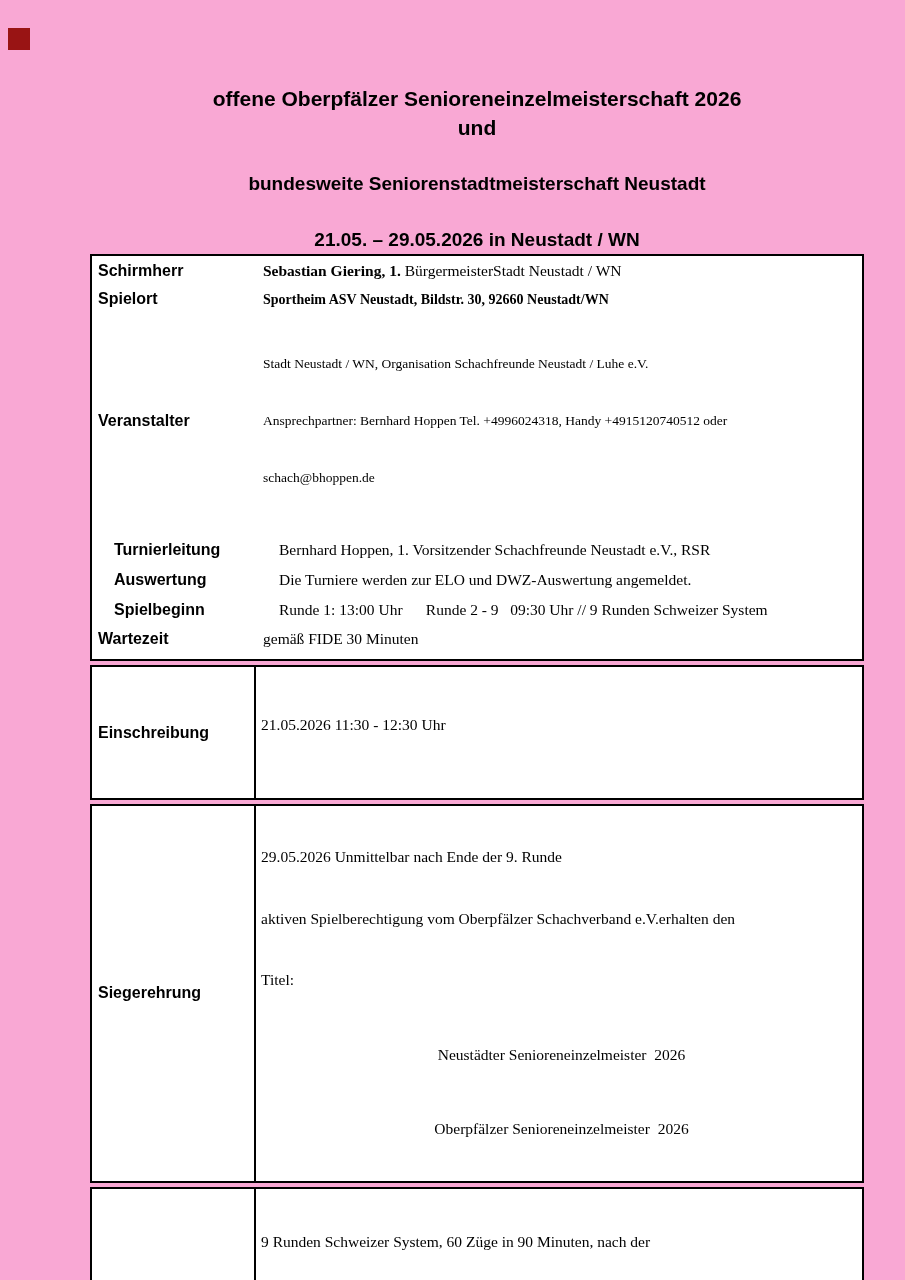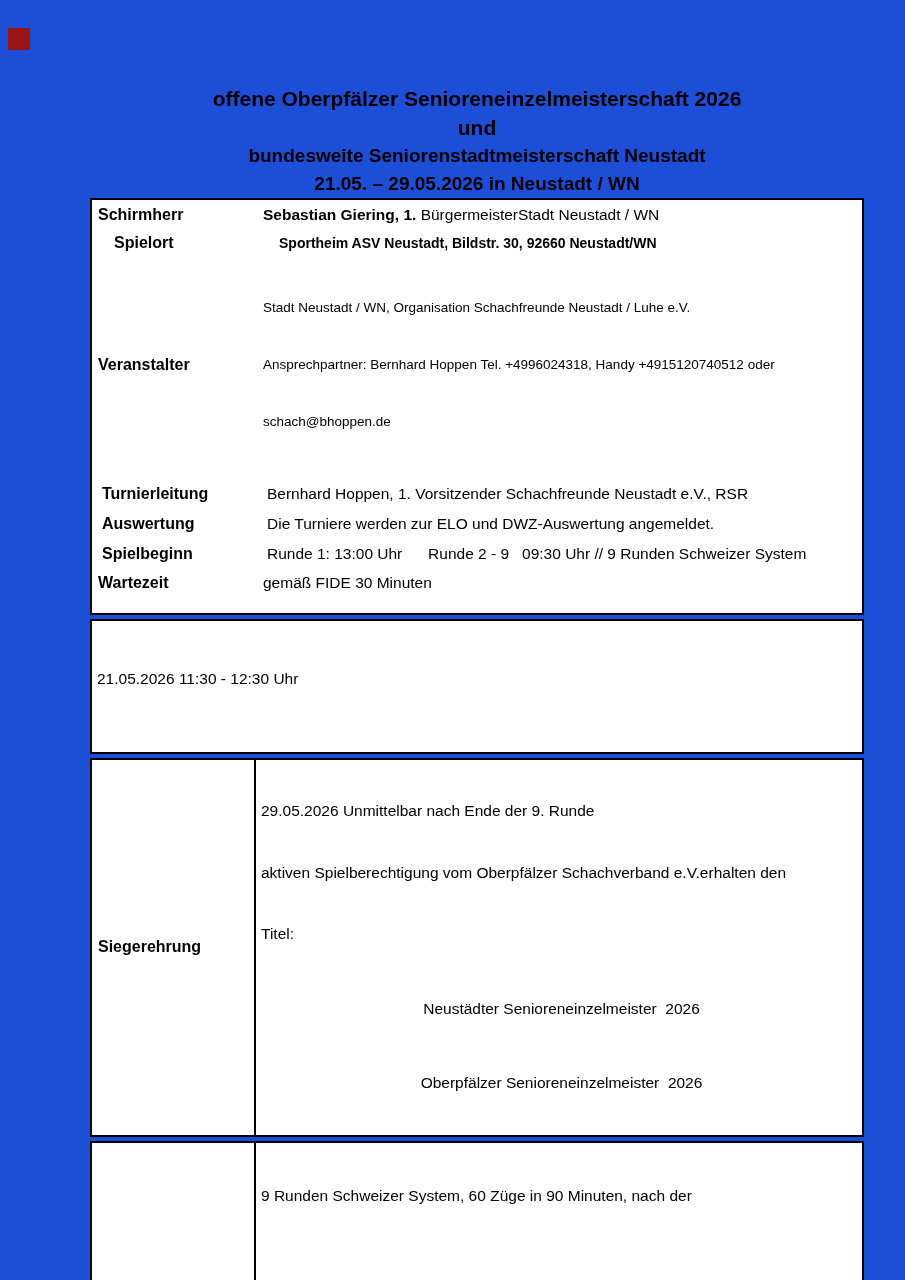--- a/index.html
+++ b/index.html
@@ -9,39 +9,39 @@
     width: 905px;
     height: 1280px;
     overflow: hidden;
     font-family: "Liberation Sans", sans-serif;
     color: #000000;
   }
   .page {
     position: relative;
     width: 905px;
     height: 1280px;
-    background: #1d4ed8;
+    background: #f9a8d4;
   }
   .page-marker {
     position: absolute;
     left: 8px;
     top: 28px;
     width: 22px;
     height: 22px;
     background: #991414; 
   }
   .title-block {
     padding-top: 84px;
     margin-left: 90px;
     width: 774px;
     text-align: center;
     font-weight: bold;
   }
   .t1 { font-size: 21px; line-height: 29px; }
-  .t2 { font-size: 19px; line-height: 28px; }
+  .t2 { font-size: 19px; line-height: 28px; margin-top: 28px; }
 
   .tbl {
     margin: 0 0 4px 90px;
     width: 774px;
     border: 2px solid #000;
     box-sizing: border-box;
     background: #fff;
   }
   .row { display: flex; align-items: center; }
   .lbl {
@@ -62,29 +62,30 @@
     display: flex;
     align-items: center;
   }
   .val {
     flex: 1;
     min-width: 0;
     padding-left: 5px;
     font-size: 15.5px;
     line-height: 21px;
     white-space: pre-wrap;
+    font-family: Liberation Serif, serif;
   }
   .b { font-weight: bold; }
 
   
   .row-schirmherr   { padding: 4px 0 5px; }
-  .row-spielort     { padding: 3px 16px 3px; }
+  .row-spielort     { padding: 3px 0 3px; }
   .row-veranstalter { padding: 4px 0 9px; }
-  .row-turnierleitung, .row-auswertung, .row-spielbeginn { padding: 5px 4px 4px; justify-content: flex-end; }
-  .row-wartezeit    { padding: 4px 0 20px; }
+  .row-turnierleitung, .row-auswertung, .row-spielbeginn { padding: 5px 16px 4px; justify-content: flex-end; }
+  .row-wartezeit    { padding: 4px 0 10px; }
 
   .val-spielort     { font-weight: bold; font-size: 14px; line-height: 19px; }
   .val-veranstalter { font-size: 13.5px; line-height: 19px; }
 
   .val-einschreibung { line-height: 22px; padding-top: 3px; padding-bottom: 18px; }
   .val-siegerehrung  { line-height: 20.5px; }
   .val-siegerehrung .centered { text-align: center; margin-top: 13px; }
   .val-spielmodus    { line-height: 21px; }
 </style>
 </head>
@@ -131,20 +132,23 @@
       <div class="val">Runde 1: 13:00 Uhr      Runde 2 - 9   09:30 Uhr // 9 Runden Schweizer System</div>
     </div>
     <div class="row row-wartezeit">
       <div class="lbl">Wartezeit</div>
       <div class="val">gemäß FIDE 30 Minuten</div>
     </div>
   </section>
 
   <section class="tbl">
     <div class="row">
+      <div class="lbl lbl-div">
+        <span>Einschreibung</span>
+      </div>
       <div class="val val-einschreibung">
         <div>21.05.2026 11:30 - 12:30 Uhr</div>
       </div>
     </div>
   </section>
 
   <section class="tbl">
     <div class="row">
       <div class="lbl lbl-div">
         <span>Siegerehrung</span>

